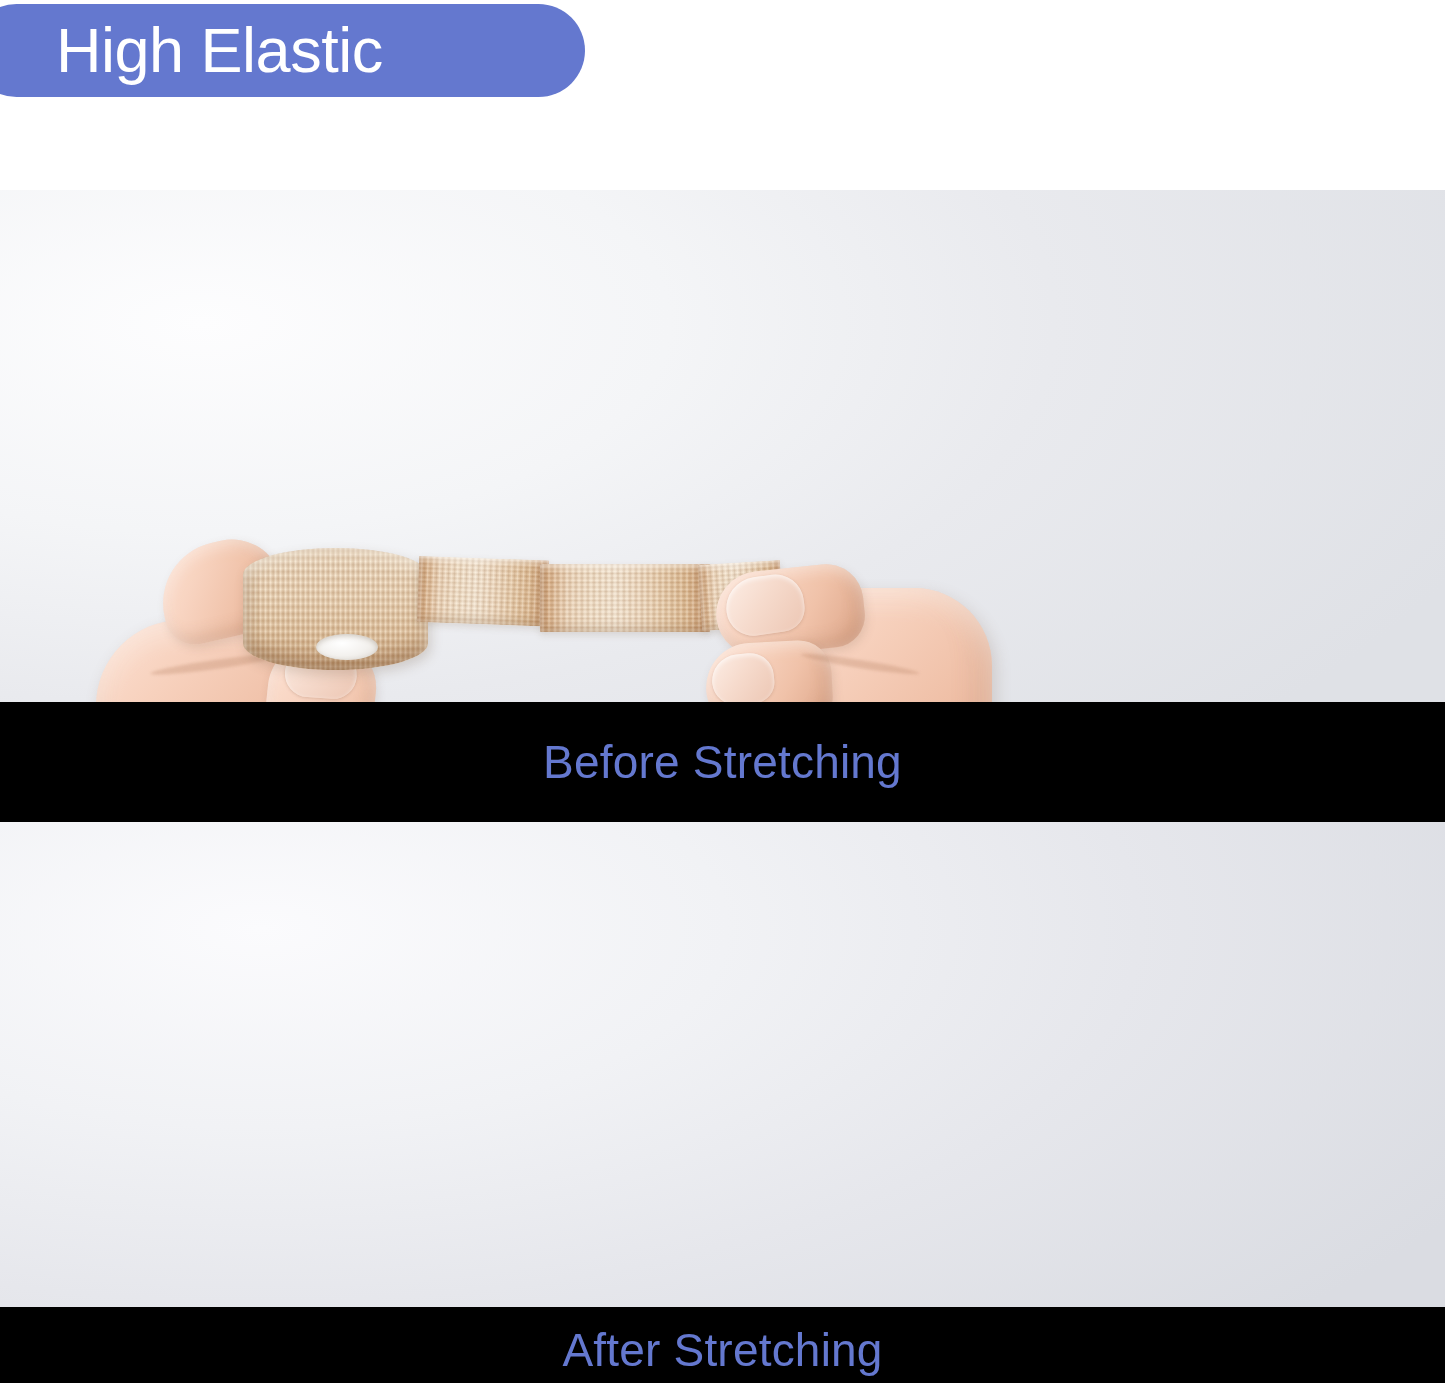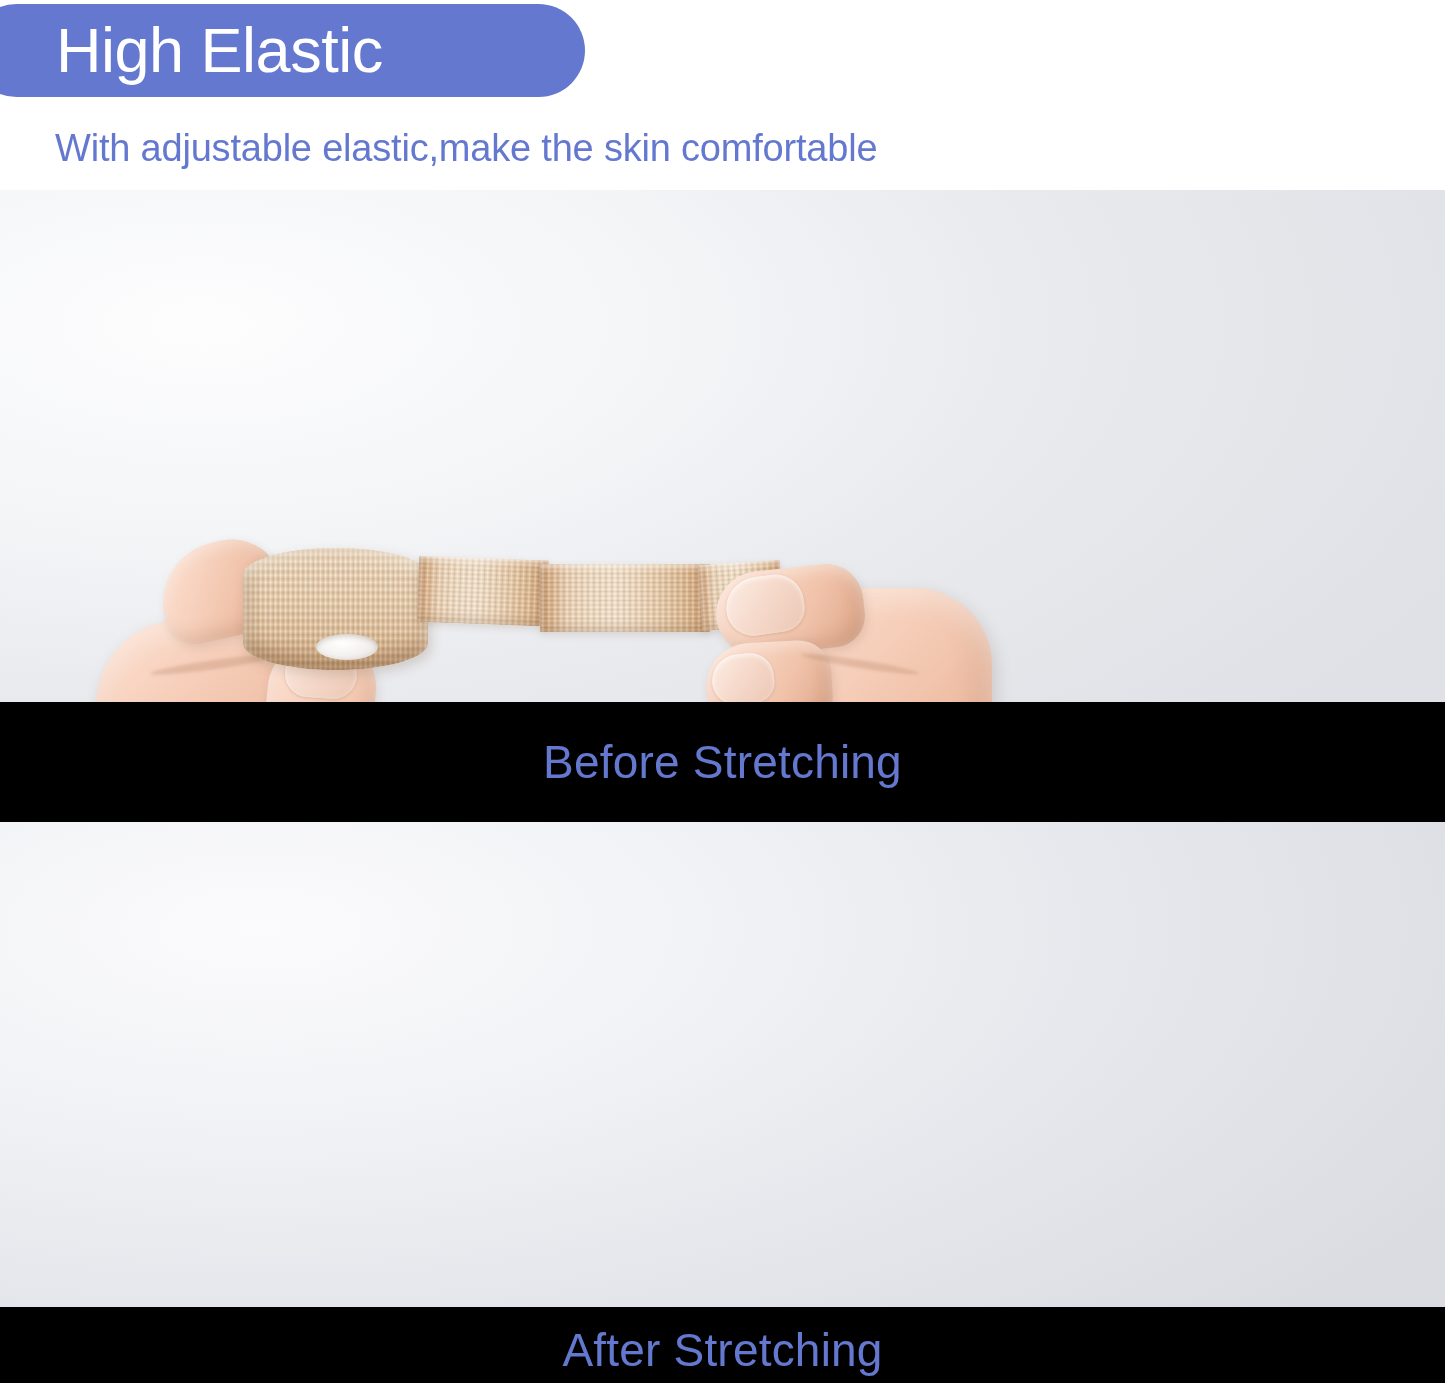--- a/index.html
+++ b/index.html
@@ -212,21 +212,20 @@
 </style>
 </head>
 <body>
 
 <div class="header-zone">
 
   <div class="title-pill">
     <span class="title-pill-text">High Elastic</span>
   </div>
 
-  <div class="subtitle">With adjustable elastic,make the skin comfortable</div>
 </div>
 
 <div class="photo photo-a">
   <div class="photo-bg"></div>
 
   <div class="hand">
 
     <div class="palm" style="left:96px; top:430px; width:230px; height:272px;
                 border-radius:86px 60px 40px 56px;"></div>
 

